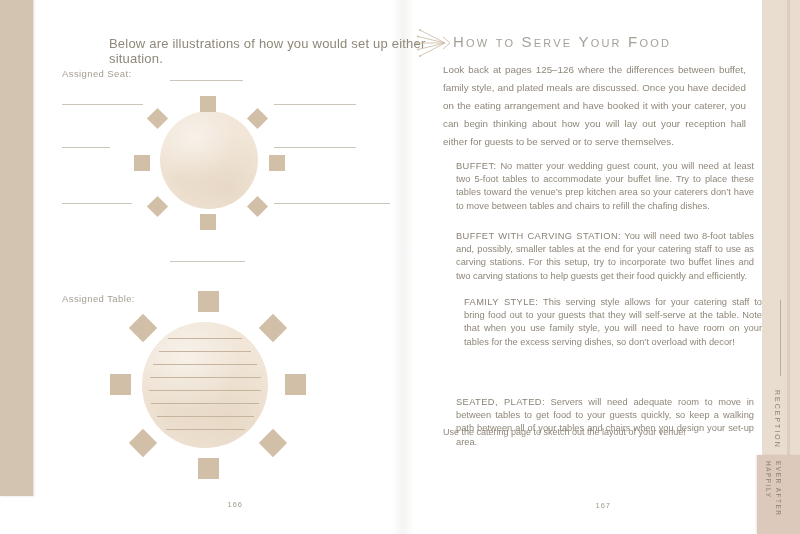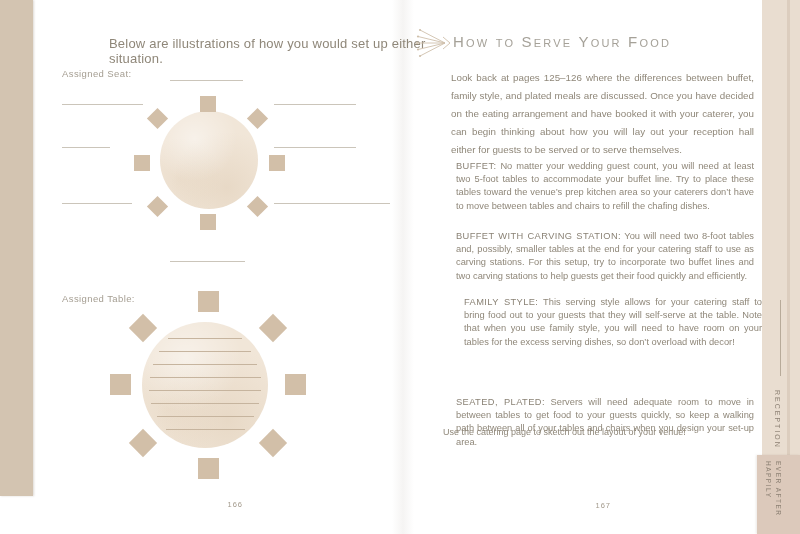--- a/index.html
+++ b/index.html
@@ -56,21 +56,21 @@
   .rule-in-circle{height:1px;background:#c6b49e;}
 
   .page-num{font-size:7.5px;color:#a39a8c;letter-spacing:1px;width:60px;text-align:right;}
   .pn-left{left:183px;top:500px;}
   .pn-right{left:551px;top:501px;}
 
   
   .heading{left:453px;top:33px;font-size:15px;color:#a5a198;
     font-variant:small-caps;letter-spacing:2.2px;white-space:nowrap;text-align:right;}
   .rp-intro{left:443px;top:61px;width:303px;font-size:9.8px;line-height:18px;
-    color:#8f8779;text-align:justify;margin:8px;}
+    color:#8f8779;text-align:justify;margin:0;}
   .section{left:456px;width:298px;font-size:9.3px;line-height:13.2px;
     color:#8f8779;text-align:justify;margin:0;}
   .section .lead{letter-spacing:.4px;color:#8a8275;}
   .sec-1{top:160px;} .sec-2{top:230px;} .sec-3{top:296px;margin-left:8px;} .sec-4{top:360px;margin-top:36px;}
   .closing{left:443px;top:427px;width:310px;font-size:9px;color:#8f8779;}
 
   .arrow-icon{left:415px;top:27px;width:38px;height:32px;}
 </style>
 </head>
 <body>

